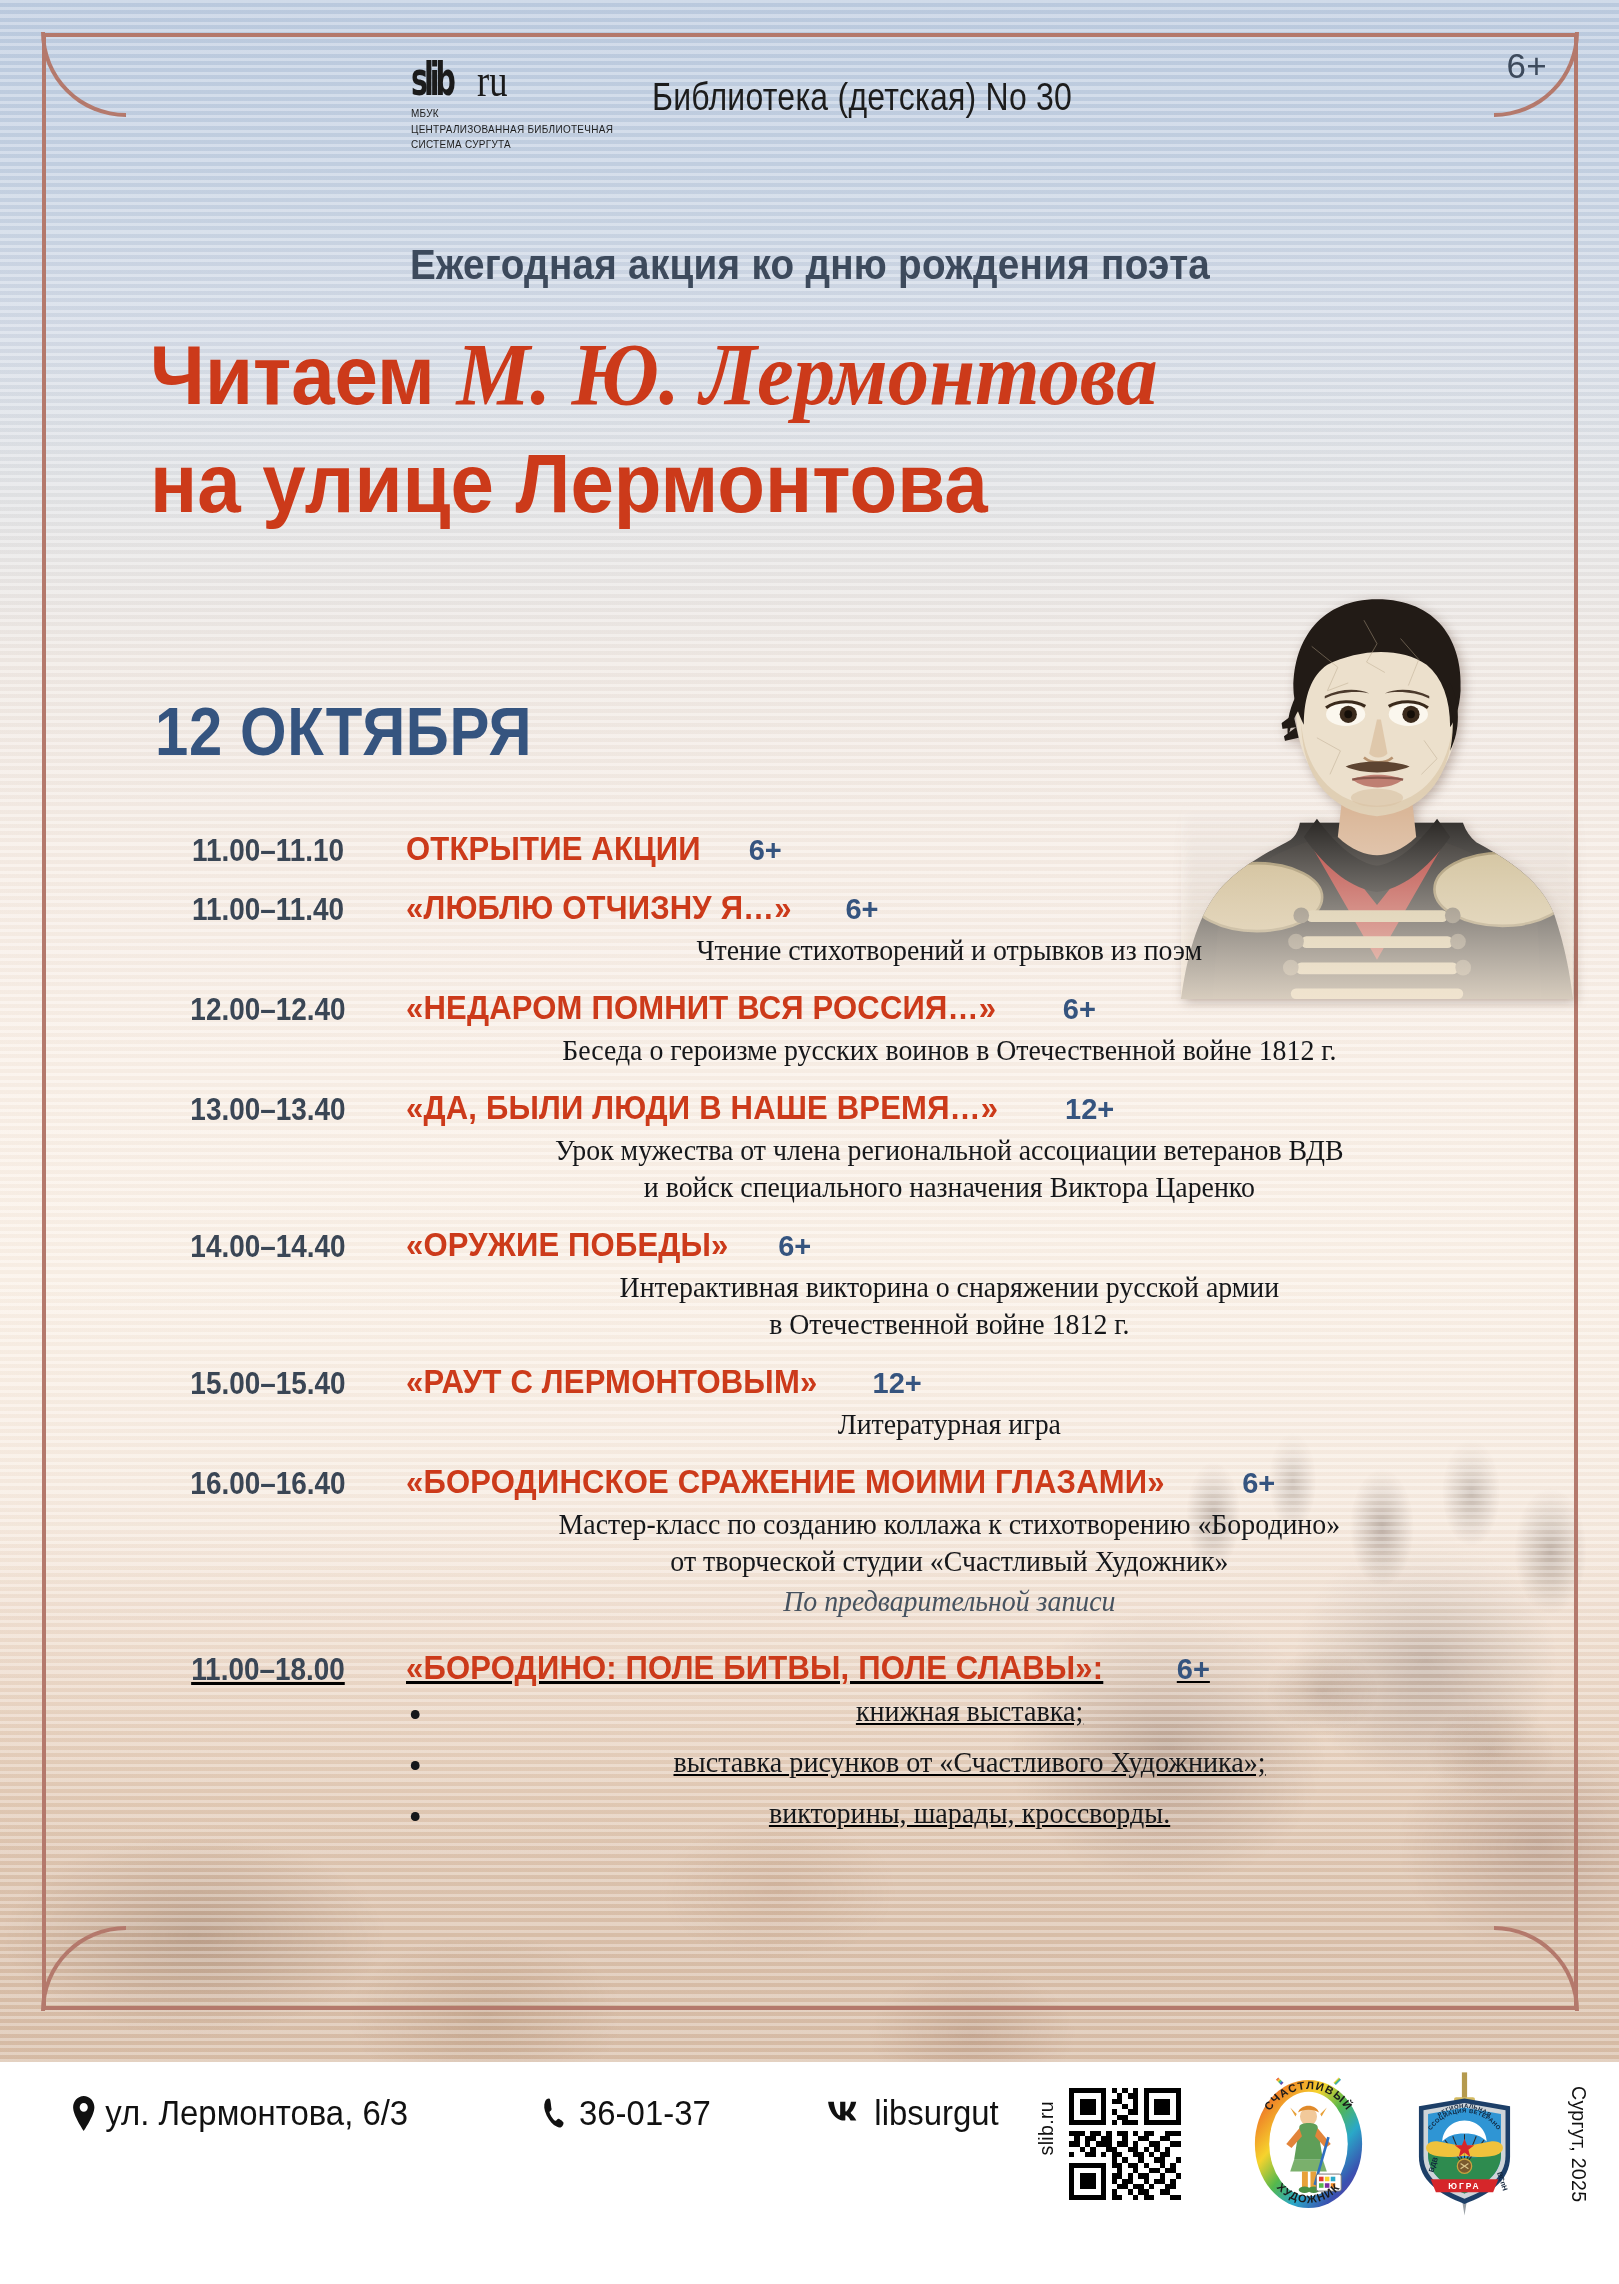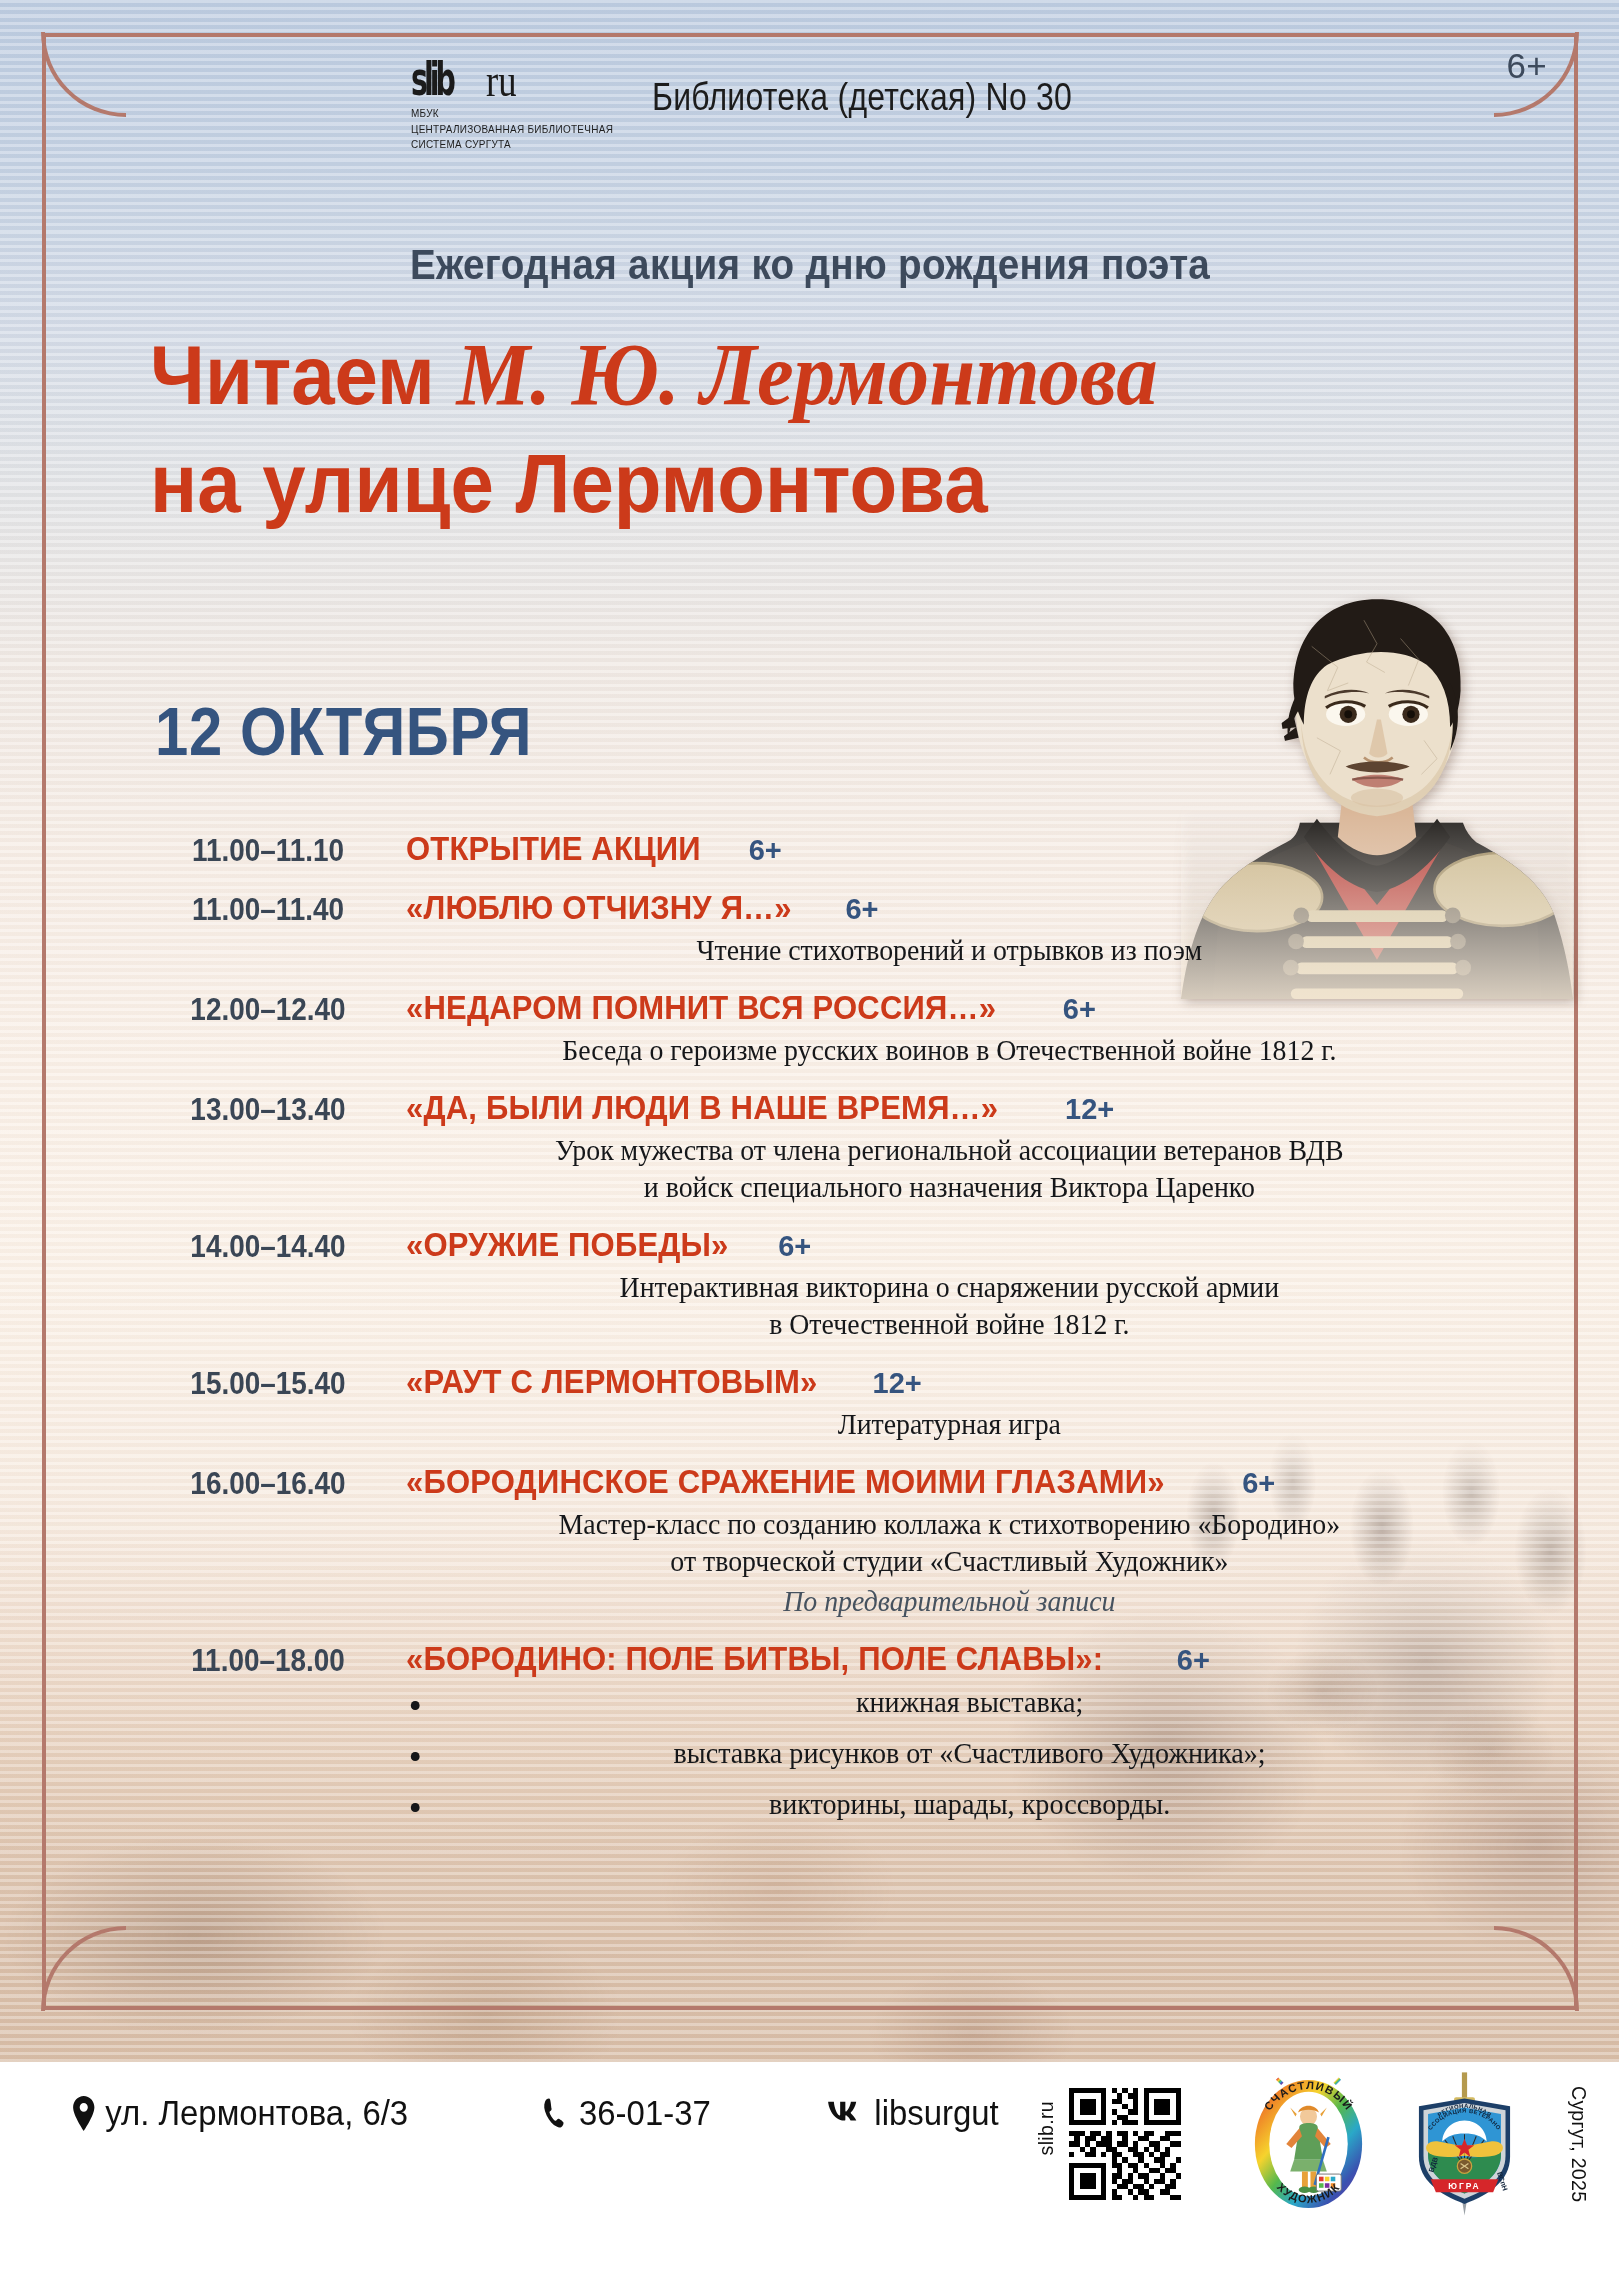--- a/index.html
+++ b/index.html
@@ -92,21 +92,21 @@
   
   .age-top{
     position:absolute;right:73px;top:46px;
     font-size:35px;color:#3d4a5c;letter-spacing:0.3px;
   }
   .hdr{
     position:absolute;left:411px;top:59px;
     display:flex;align-items:flex-start;gap:30px;
   }
   .logo-wrap{display:flex;flex-direction:column;}
-  .logo-row{display:flex;align-items:flex-start;gap:9px;}
+  .logo-row{display:flex;align-items:flex-start;gap:0;}
   .logo-mark{
     font-family:"DejaVu Sans", sans-serif;
     font-weight:bold;font-size:46px;line-height:.9;color:#1b1b1b;
     letter-spacing:-6.5px;transform:scaleX(.62);transform-origin:left center;
     white-space:nowrap;
   }
   .logo-ru{
     font-family:"Liberation Serif", serif;
     font-size:47px;color:#1b1b1b;line-height:.9;
     transform:scaleX(.78);transform-origin:left center;
@@ -426,21 +426,21 @@
         <div class="head-line">
           <span class="ev-title">«БОРОДИНСКОЕ СРАЖЕНИЕ МОИМИ ГЛАЗАМИ»</span>
           <span class="ev-age">6+</span>
         </div>
         <div class="ev-desc" style="white-space:pre-line">Мастер-класс по созданию коллажа к стихотворению «Бородино»
 от творческой студии «Счастливый Художник»</div>
         <div class="ev-note">По предварительной записи</div>
       </div>
     </div>
 
-    <div class="row" style="margin-top:20px;">
+    <div class="row" style="margin-top:29px;text-decoration:underline;">
       <div class="time">11.00–18.00</div>
       <div class="body">
         <div class="head-line">
           <span class="ev-title">«БОРОДИНО: ПОЛЕ БИТВЫ, ПОЛЕ СЛАВЫ»:</span>
           <span class="ev-age">6+</span>
         </div>
         <ul class="ev-list">
           <li>книжная выставка;</li>
           <li>выставка рисунков от «Счастливого Художника»;</li>
           <li>викторины, шарады, кроссворды.</li>

